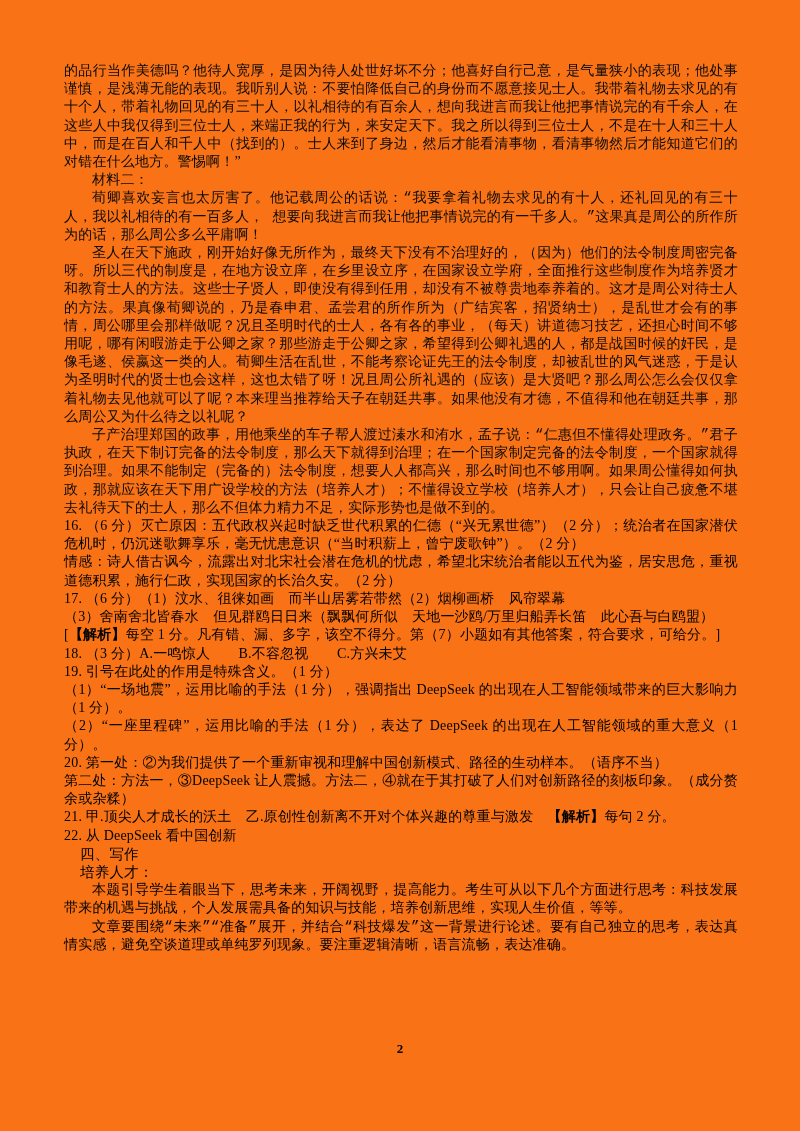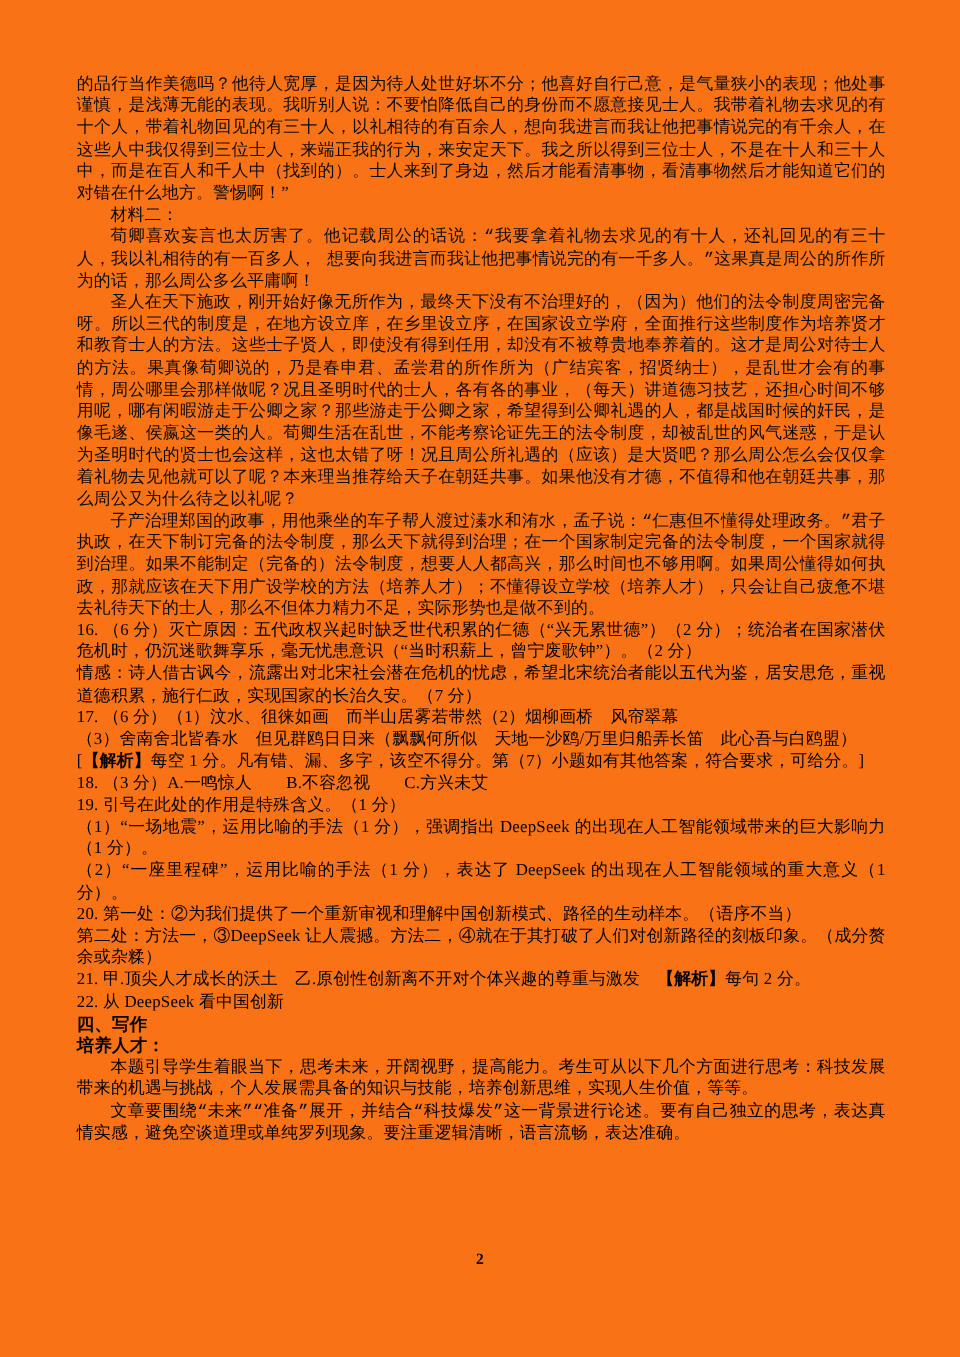--- a/index.html
+++ b/index.html
@@ -25,21 +25,21 @@
     width: 674px;
     font-size: 14px;
     line-height: 18.2px;
     text-align: justify;
     letter-spacing: 0.2px;
   }
   p { margin: 0; }
   .indent { text-indent: 2em; font-family: Liberation Mono, monospace; }
   .kai { color: #0a0a0a; }
   b, .bold { font-weight: bold; }
-  .heading { font-weight: bold; font-size: 14.5px; }
+  .heading { font-weight: normal; font-size: 14.5px; margin-left: 16px; }
   .pagenum {
     position: absolute;
     top: 1041px;
     left: 0;
     width: 100%;
     text-align: center;
     font-size: 13px;
     font-weight: bold;
   }
 </style>
@@ -50,21 +50,21 @@
   <div class="content">
 
     <p class="kai">的品行当作美德吗？他待人宽厚，是因为待人处世好坏不分；他喜好自行己意，是气量狭小的表现；他处事谨慎，是浅薄无能的表现。我听别人说：不要怕降低自己的身份而不愿意接见士人。我带着礼物去求见的有十个人，带着礼物回见的有三十人，以礼相待的有百余人，想向我进言而我让他把事情说完的有千余人，在这些人中我仅得到三位士人，来端正我的行为，来安定天下。我之所以得到三位士人，不是在十人和三十人中，而是在百人和千人中（找到的）。士人来到了身边，然后才能看清事物，看清事物然后才能知道它们的对错在什么地方。警惕啊！”</p>
     <p class="kai indent">材料二：</p>
     <p class="kai indent">荀卿喜欢妄言也太厉害了。他记载周公的话说：“我要拿着礼物去求见的有十人，还礼回见的有三十人，我以礼相待的有一百多人，  想要向我进言而我让他把事情说完的有一千多人。”这果真是周公的所作所为的话，那么周公多么平庸啊！</p>
     <p class="kai indent">圣人在天下施政，刚开始好像无所作为，最终天下没有不治理好的，（因为）他们的法令制度周密完备呀。所以三代的制度是，在地方设立庠，在乡里设立序，在国家设立学府，全面推行这些制度作为培养贤才和教育士人的方法。这些士子贤人，即使没有得到任用，却没有不被尊贵地奉养着的。这才是周公对待士人的方法。果真像荀卿说的，乃是春申君、孟尝君的所作所为（广结宾客，招贤纳士），是乱世才会有的事情，周公哪里会那样做呢？况且圣明时代的士人，各有各的事业，（每天）讲道德习技艺，还担心时间不够用呢，哪有闲暇游走于公卿之家？那些游走于公卿之家，希望得到公卿礼遇的人，都是战国时候的奸民，是像毛遂、侯嬴这一类的人。荀卿生活在乱世，不能考察论证先王的法令制度，却被乱世的风气迷惑，于是认为圣明时代的贤士也会这样，这也太错了呀！况且周公所礼遇的（应该）是大贤吧？那么周公怎么会仅仅拿着礼物去见他就可以了呢？本来理当推荐给天子在朝廷共事。如果他没有才德，不值得和他在朝廷共事，那么周公又为什么待之以礼呢？</p>
     <p class="kai indent">子产治理郑国的政事，用他乘坐的车子帮人渡过溱水和洧水，孟子说：“仁惠但不懂得处理政务。”君子执政，在天下制订完备的法令制度，那么天下就得到治理；在一个国家制定完备的法令制度，一个国家就得到治理。如果不能制定（完备的）法令制度，想要人人都高兴，那么时间也不够用啊。如果周公懂得如何执政，那就应该在天下用广设学校的方法（培养人才）；不懂得设立学校（培养人才），只会让自己疲惫不堪去礼待天下的士人，那么不但体力精力不足，实际形势也是做不到的。</p>
 
 
     <p>16. （6 分）灭亡原因：五代政权兴起时缺乏世代积累的仁德（“兴无累世德”）（2 分）；统治者在国家潜伏危机时，仍沉迷歌舞享乐，毫无忧患意识（“当时积薪上，曾宁废歌钟”）。（2 分）</p>
-    <p>情感：诗人借古讽今，流露出对北宋社会潜在危机的忧虑，希望北宋统治者能以五代为鉴，居安思危，重视道德积累，施行仁政，实现国家的长治久安。（7 分）</p>
+    <p>情感：诗人借古讽今，流露出对北宋社会潜在危机的忧虑，希望北宋统治者能以五代为鉴，居安思危，重视道德积累，施行仁政，实现国家的长治久安。（2 分）</p>
 
     <p>17. （6 分）（1）汶水、徂徕如画　而半山居雾若带然（2）烟柳画桥　风帘翠幕</p>
     <p>（3）舍南舍北皆春水　但见群鸥日日来（飘飘何所似　天地一沙鸥/万里归船弄长笛　此心吾与白鸥盟）</p>
     <p><span>[</span><b>【解析】</b><span>每空 1 分。凡有错、漏、多字，该空不得分。第（7）小题如有其他答案，符合要求，可给分。]</span></p>
 
     <p>18. （3 分）A.一鸣惊人　　B.不容忽视　　C.方兴未艾</p>
 
     <p>19. 引号在此处的作用是特殊含义。（1 分）</p>
     <p>（1）“一场地震”，运用比喻的手法（1 分），强调指出 DeepSeek 的出现在人工智能领域带来的巨大影响力（1 分）。</p>
     <p>（2）“一座里程碑”，运用比喻的手法（1 分），表达了 DeepSeek 的出现在人工智能领域的重大意义（1 分）。</p>

